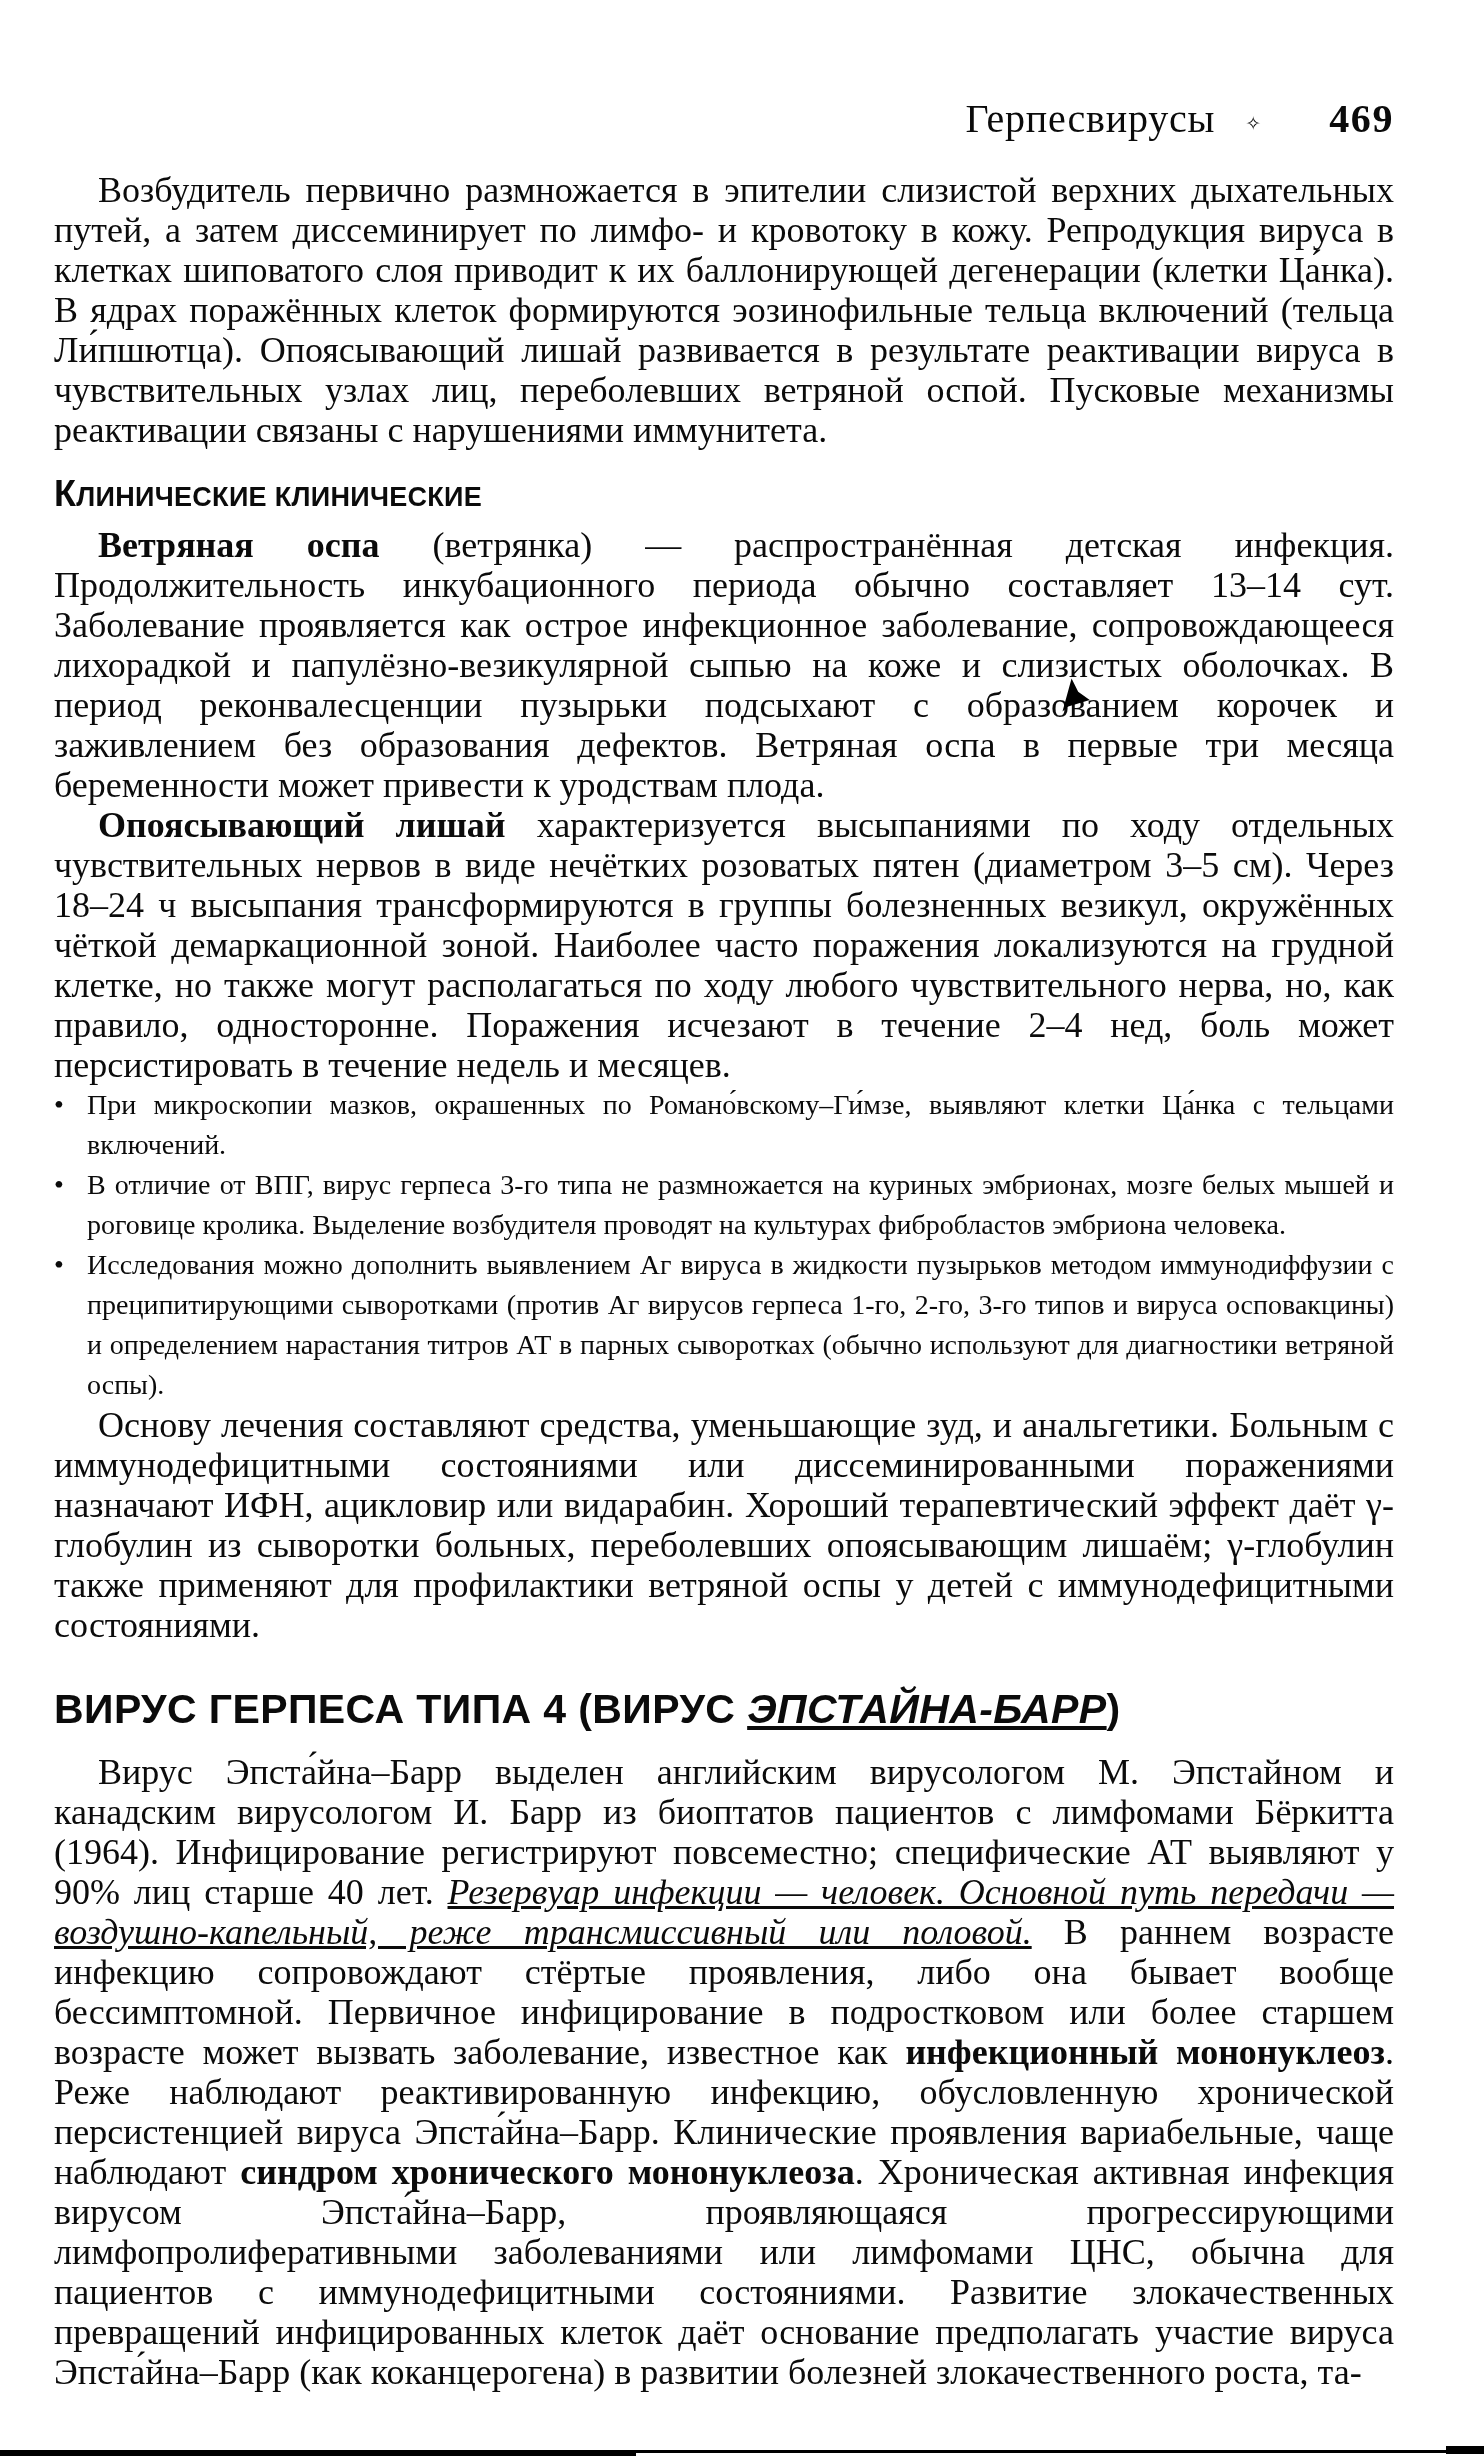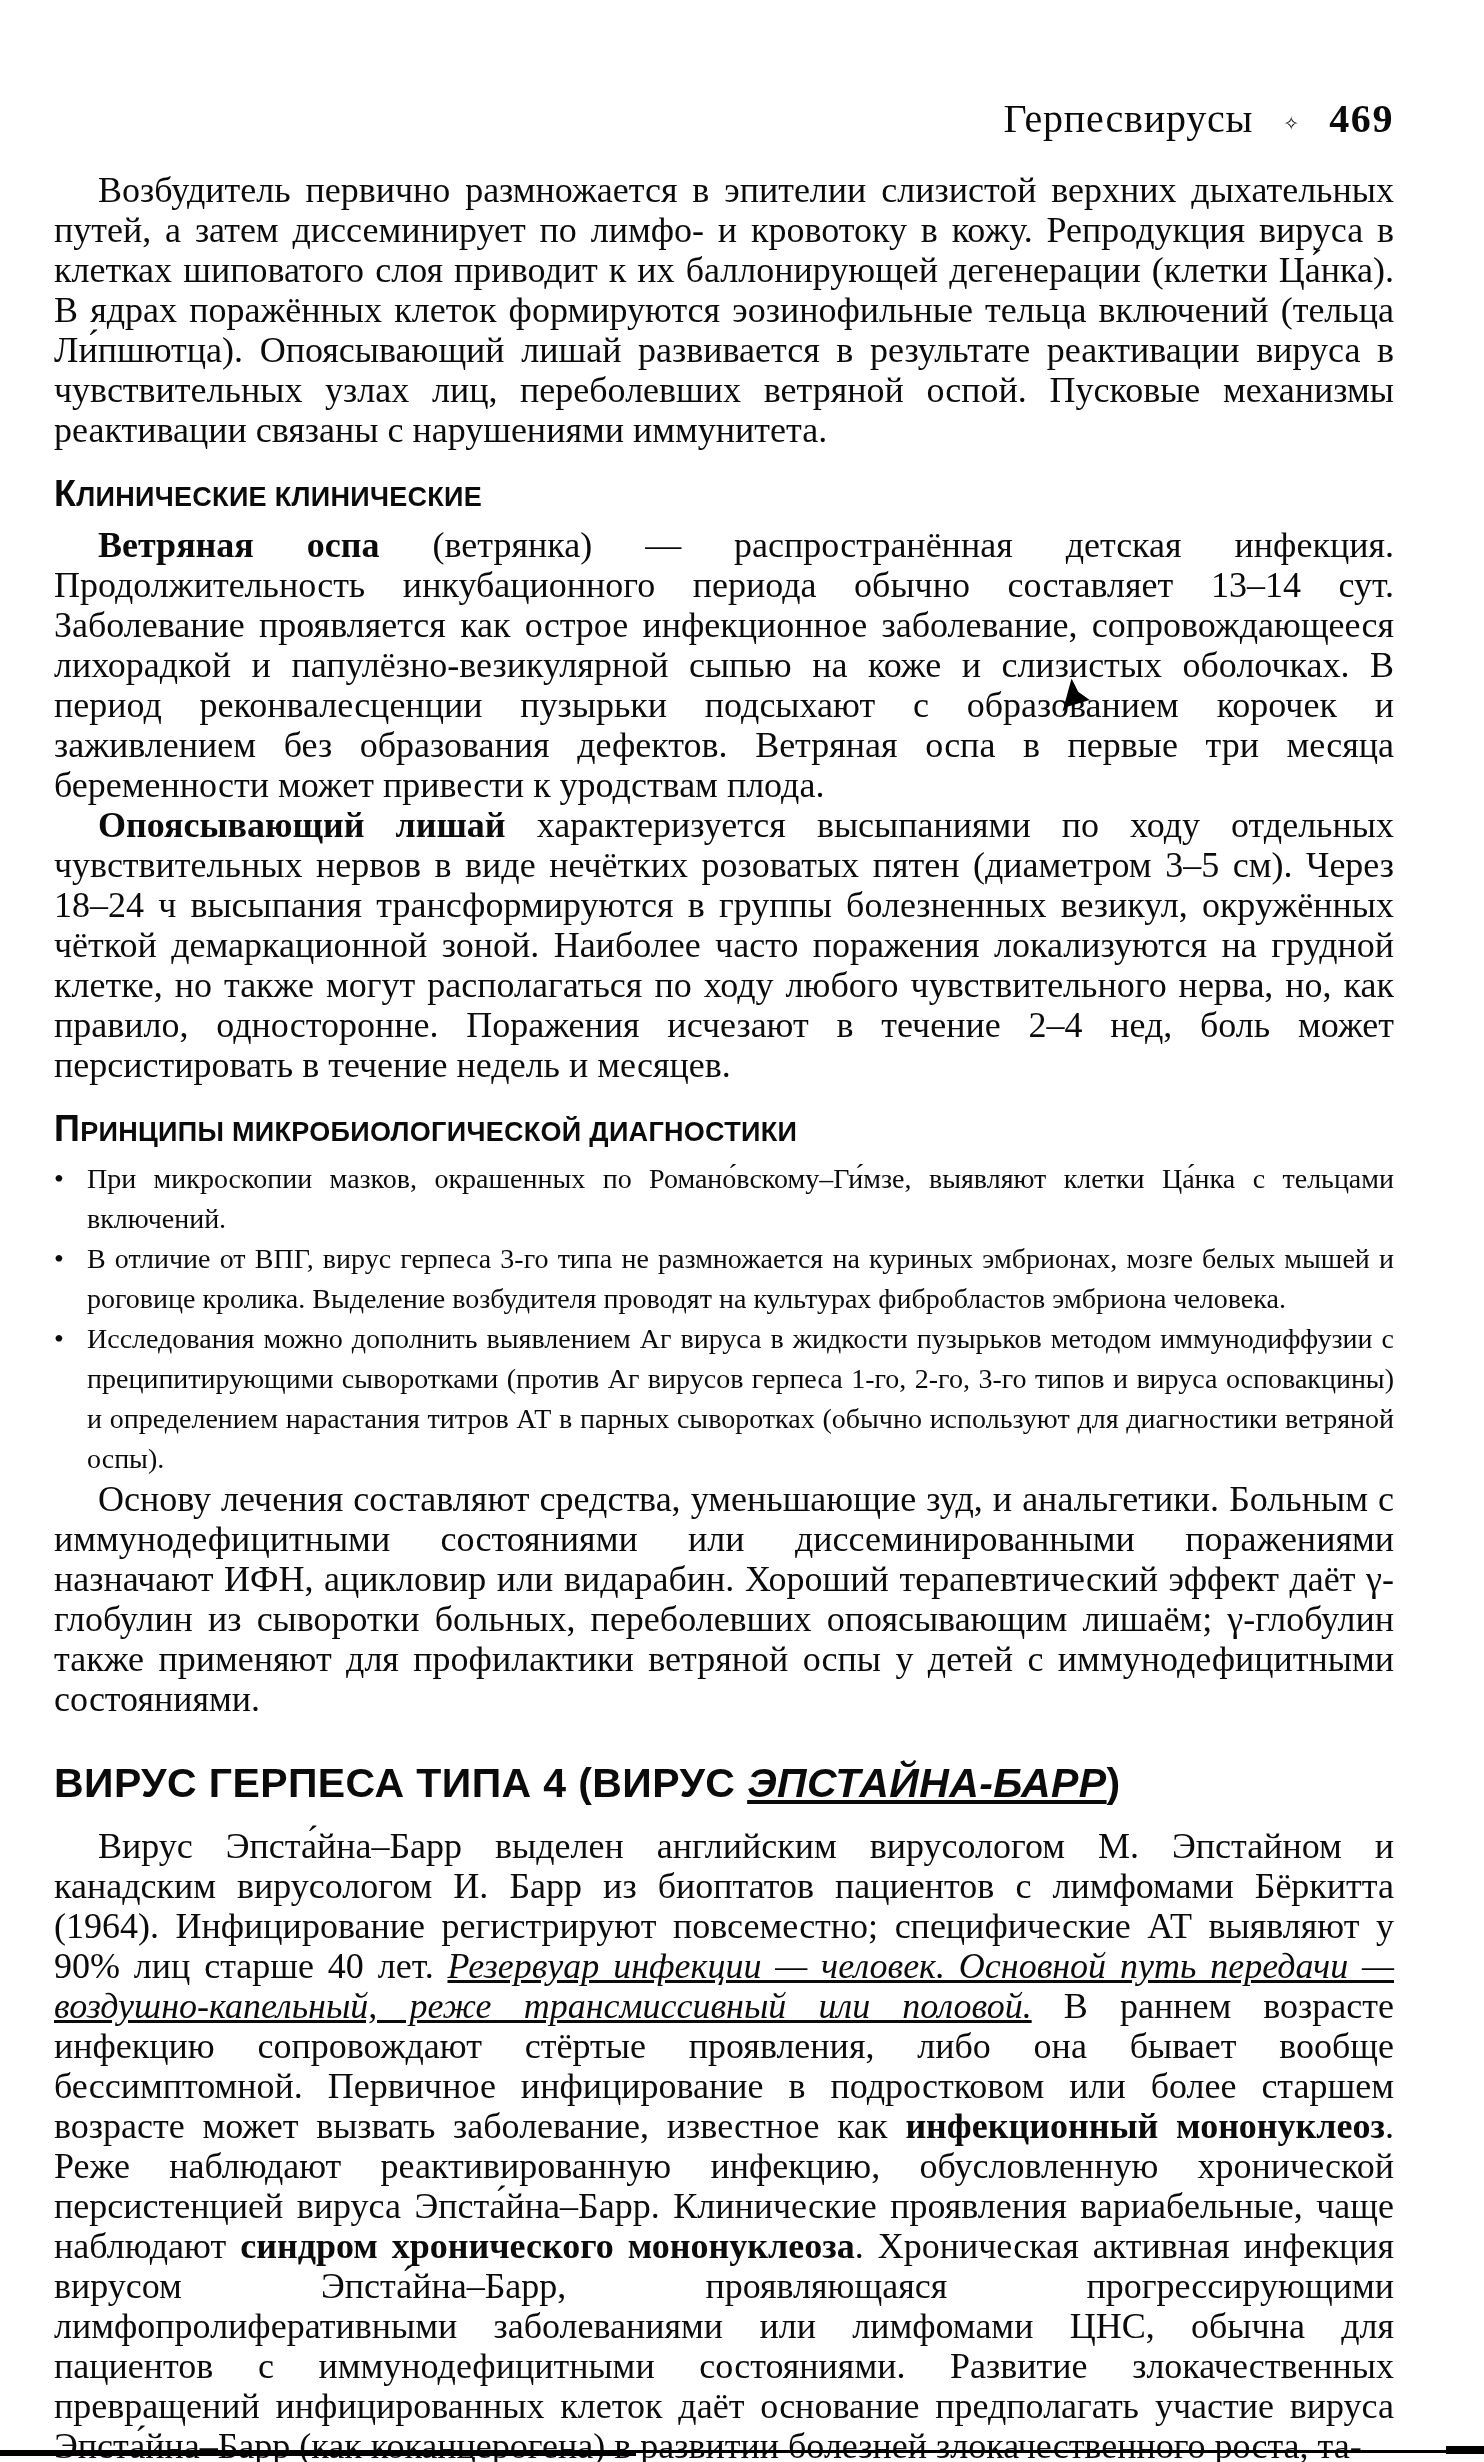--- a/index.html
+++ b/index.html
@@ -10,21 +10,21 @@
     overflow:hidden;
   }
   .content{position:absolute;left:54px;top:95px;width:1340px;}
 
   .pageheader{
     display:flex;justify-content:flex-end;align-items:baseline;
     margin:0 0 28px 0;
   }
   .running{font-size:40px;letter-spacing:0.8px;text-align:center;}
   .diamond{font-family:"DejaVu Sans",sans-serif;font-size:19px;margin:0 30px;position:relative;top:-2.5px;}
-  .pagenum{font-size:40px;font-weight:bold;letter-spacing:1.6px;}
+  .pagenum{font-size:40px;font-weight:bold;letter-spacing:1.6px;margin-left:38px;}
 
   h3{
     font-family:"Liberation Sans",sans-serif;
     font-size:27px;font-weight:700;letter-spacing:0.3px;
     margin:21.4px 0 8.2px 0;line-height:1.25;
   }
   h3::first-letter{font-size:36px;}
 
   p.body{
     font-size:36px;line-height:40px;text-align:justify;
@@ -61,21 +61,20 @@
     <span class="diamond">✧</span>
     <span class="pagenum">469</span>
   </div>
 
   <p class="body">Возбудитель первично размножается в эпителии слизистой верхних дыхательных путей, а затем диссеминирует по лимфо- и кровотоку в кожу. Репродукция вируса в клетках шиповатого слоя приводит к их баллонирующей дегенерации (клетки Ца́нка). В ядрах поражённых клеток формируются эозинофильные тельца включений (тельца Ли́пшютца). Опоясывающий лишай развивается в результате реактивации вируса в чувствительных узлах лиц, переболевших ветряной оспой. Пусковые механизмы реактивации связаны с нарушениями иммунитета.</p>
 
   <h3>КЛИНИЧЕСКИЕ КЛИНИЧЕСКИЕ</h3>
   <p class="body"><span class="b">Ветряная оспа</span><span> (ветрянка) — распространённая детская инфекция. Продолжительность инкубационного периода обычно составляет 13–14 сут. Заболевание проявляется как острое инфекционное заболевание, сопровождающееся лихорадкой и папулёзно-везикулярной сыпью на коже и слизистых оболочках. В период реконвалесценции пузырьки подсыхают с образованием корочек и заживлением без образования дефектов. Ветряная оспа в первые три месяца беременности может привести к уродствам плода.</span></p>
   <p class="body"><span class="b">Опоясывающий лишай</span><span> характеризуется высыпаниями по ходу отдельных чувствительных нервов в виде нечётких розоватых пятен (диаметром 3–5 см). Через 18–24 ч высыпания трансформируются в группы болезненных везикул, окружённых чёткой демаркационной зоной. Наиболее часто поражения локализуются на грудной клетке, но также могут располагаться по ходу любого чувствительного нерва, но, как правило, односторонне. Поражения исчезают в течение 2–4 нед, боль может персистировать в течение недель и месяцев.</span></p>
 
-  <h3>ПРИНЦИПЫ МИКРОБИОЛОГИЧЕСКОЙ ДИАГНОСТИКИ</h3>
   <div class="bullets">
     <div class="bullet">
       <span class="marker">•</span>
       <span class="btext">При микроскопии мазков, окрашенных по Романо́вскому–Ги́мзе, выявляют клетки Ца́нка с тельцами включений.</span>
     </div>
     <div class="bullet">
       <span class="marker">•</span>
       <span class="btext">В отличие от ВПГ, вирус герпеса 3-го типа не размножается на куриных эмбрионах, мозге белых мышей и роговице кролика. Выделение возбудителя проводят на культурах фибробластов эмбриона человека.</span>
     </div>
     <div class="bullet">

